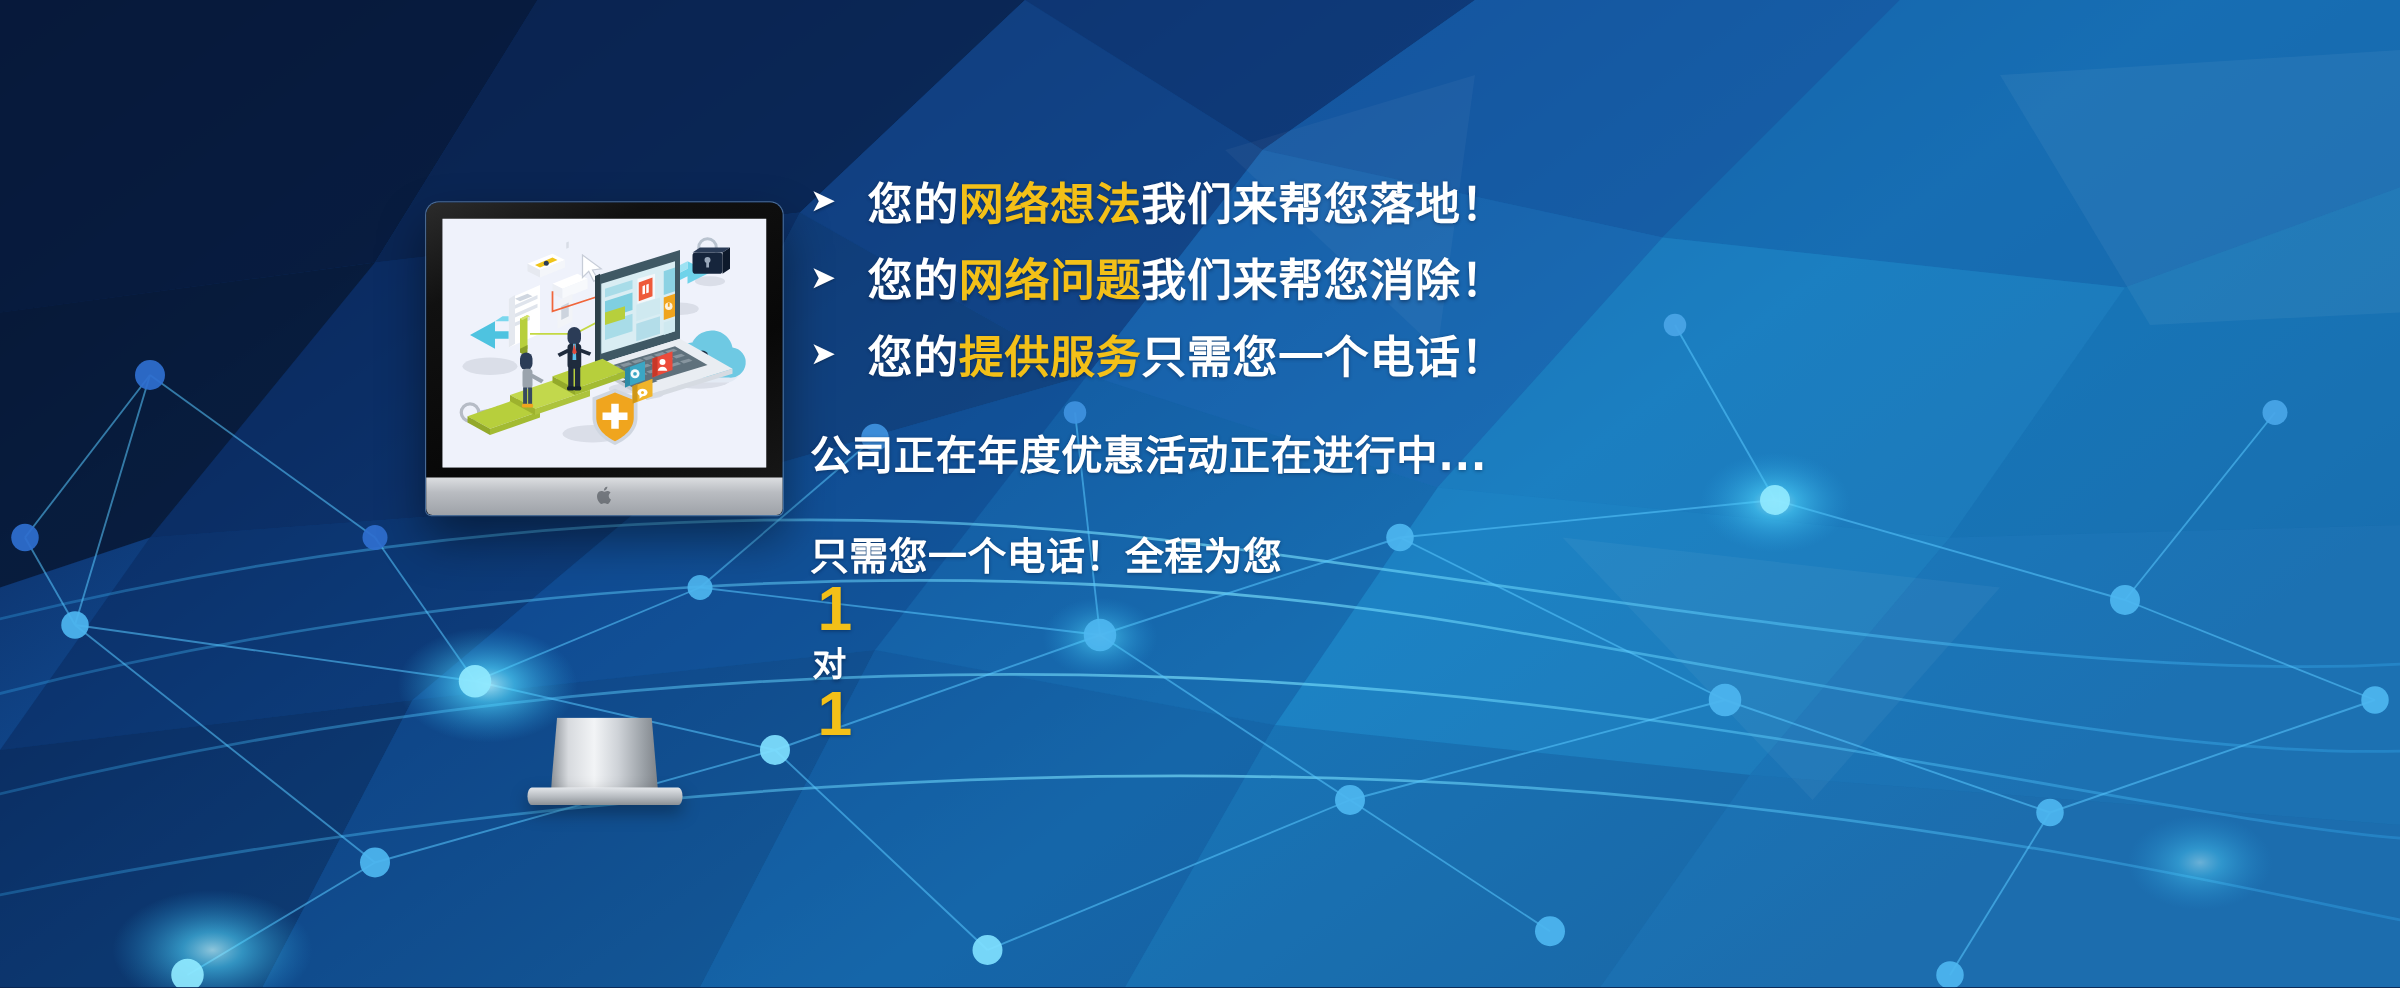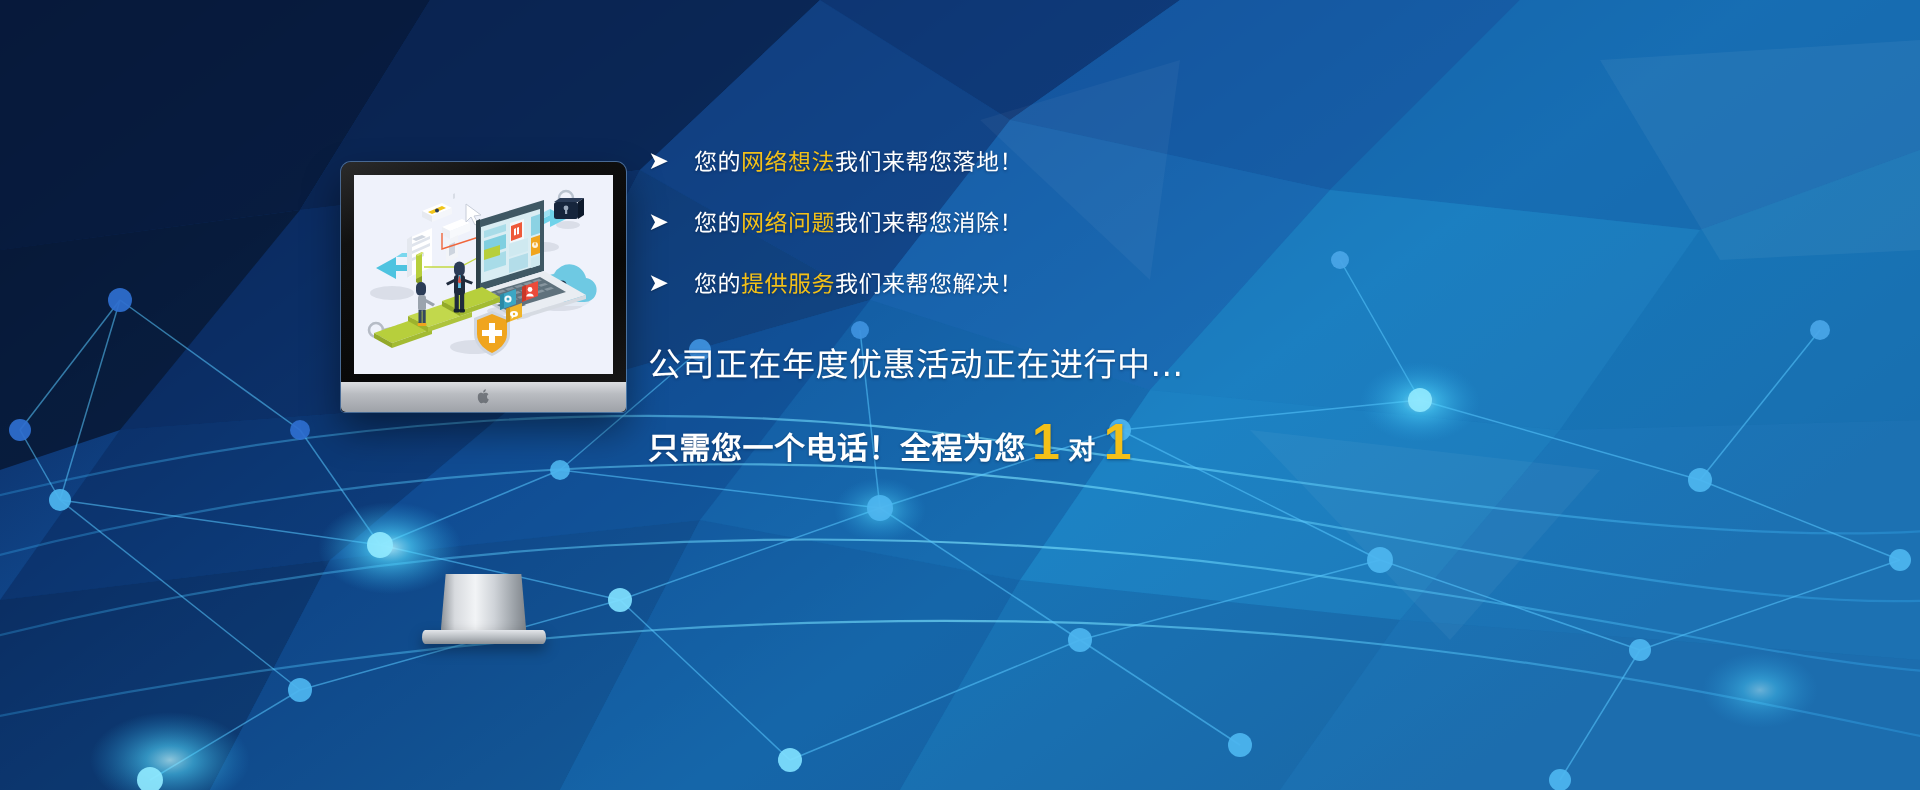--- a/index.html
+++ b/index.html
@@ -77,47 +77,48 @@
   }
   .bullet-arrow{
     width:46px;
     color:#ffffff;
     font-size:25px;
     line-height:1;
     flex:0 0 46px;
     text-shadow:0 1px 2px rgba(0,0,0,.3);
   }
   .bullet-text{
-    font-size:23px;
-    font-weight:normal;
+    font-size:36px;
+    font-weight:bold;
     color:#ffffff;
     letter-spacing:.5px;
     text-shadow:0 1px 3px rgba(0,20,50,.45);
     white-space:nowrap;
   }
   .hl{color:#f3c018;}
   .promo{
     margin-top:26px;
     font-size:33px;
-    font-weight:normal;
+    font-weight:bold;
     color:#ffffff;
     letter-spacing:.5px;
     text-shadow:0 1px 3px rgba(0,20,50,.45);
     white-space:nowrap;
   }
   .cta{
     margin-top:34px;
     font-size:31px;
     font-weight:bold;
     color:#ffffff;
     letter-spacing:.5px;
     text-shadow:0 1px 3px rgba(0,20,50,.45);
     white-space:nowrap;
     display:flex;
     align-items:baseline;
+    flex-direction:column;
   }
   .cta .num{
     color:#f3c018;
     font-size:50px;
     line-height:.9;
     padding:0 6px;
     font-family:"Liberation Sans",sans-serif;
   }
   .cta .mid{font-size:27px;padding:0 2px;}
 </style>
@@ -517,21 +518,21 @@
       <span class="bullet-text"><span>您的</span><span class="hl">网络想法</span><span>我们来帮您落地！</span></span>
     </div>
 
     <div class="bullet-row">
       <span class="bullet-arrow">➤</span>
       <span class="bullet-text"><span>您的</span><span class="hl">网络问题</span><span>我们来帮您消除！</span></span>
     </div>
 
     <div class="bullet-row">
       <span class="bullet-arrow">➤</span>
-      <span class="bullet-text"><span>您的</span><span class="hl">提供服务</span><span>我们来帮您解决！</span></span>
+      <span class="bullet-text"><span>您的</span><span class="hl">提供服务</span><span>只需您一个电话！</span></span>
     </div>
 
     <div class="promo">公司正在年度优惠活动正在进行中...</div>
 
     <div class="cta">
       <span>只需您一个电话！全程为您</span>
       <span class="num">1</span>
       <span class="mid">对</span>
       <span class="num">1</span>
     </div>

